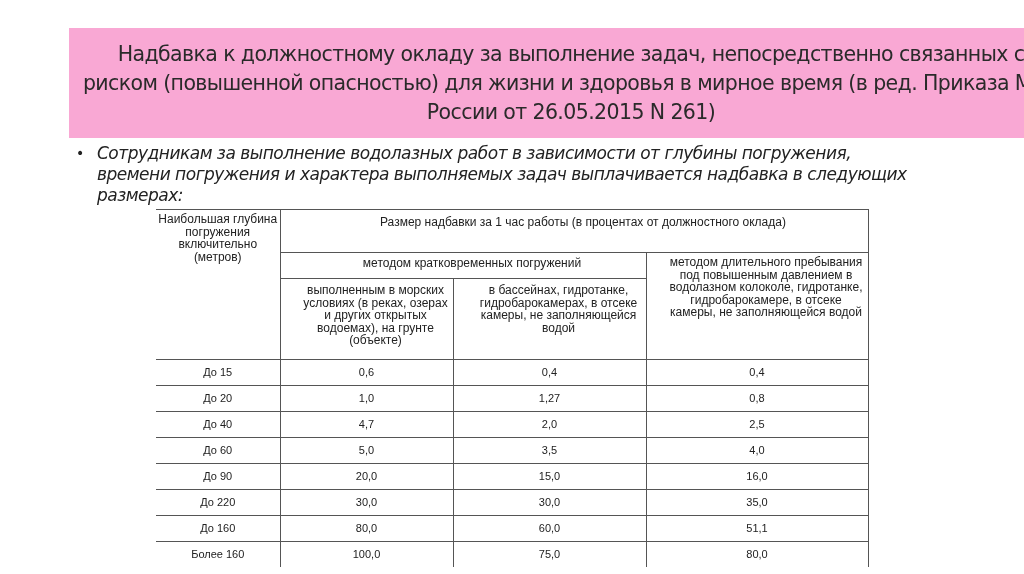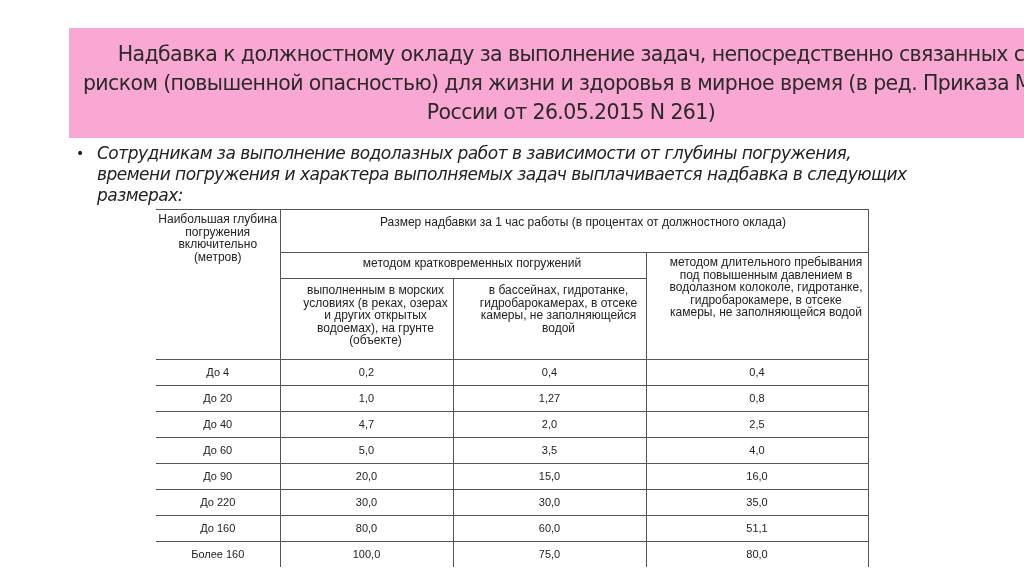--- a/index.html
+++ b/index.html
@@ -79,22 +79,22 @@
   <tr class="hdr">
     <td colspan="2" class="b-left b-bot" style="height:21px; padding-top:4px">методом кратковременных погружений</td>
     <td rowspan="2" class="b-left b-right">методом длительного пребывания под повышенным давлением в водолазном колоколе, гидротанке, гидробарокамере, в отсеке камеры, не заполняющейся водой</td>
   </tr>
   <tr class="hdr">
     <td class="b-left" style="height:75px; padding-top:5px">выполненным в морских условиях (в реках, озерах и других открытых водоемах), на грунте (объекте)</td>
     <td class="b-left" style="padding-top:5px">в бассейнах, гидротанке, гидробарокамерах, в отсеке камеры, не заполняющейся водой</td>
   </tr>
 
   <tr class="data">
-    <td class="c0">До 4</td>
-    <td class="c1">0,2</td>
+    <td class="c0">До 15</td>
+    <td class="c1">0,6</td>
     <td class="c2">0,4</td>
     <td class="c3">0,4</td>
   </tr>
   <tr class="data">
     <td class="c0">До 20</td>
     <td class="c1">1,0</td>
     <td class="c2">1,27</td>
     <td class="c3">0,8</td>
   </tr>
   <tr class="data">

